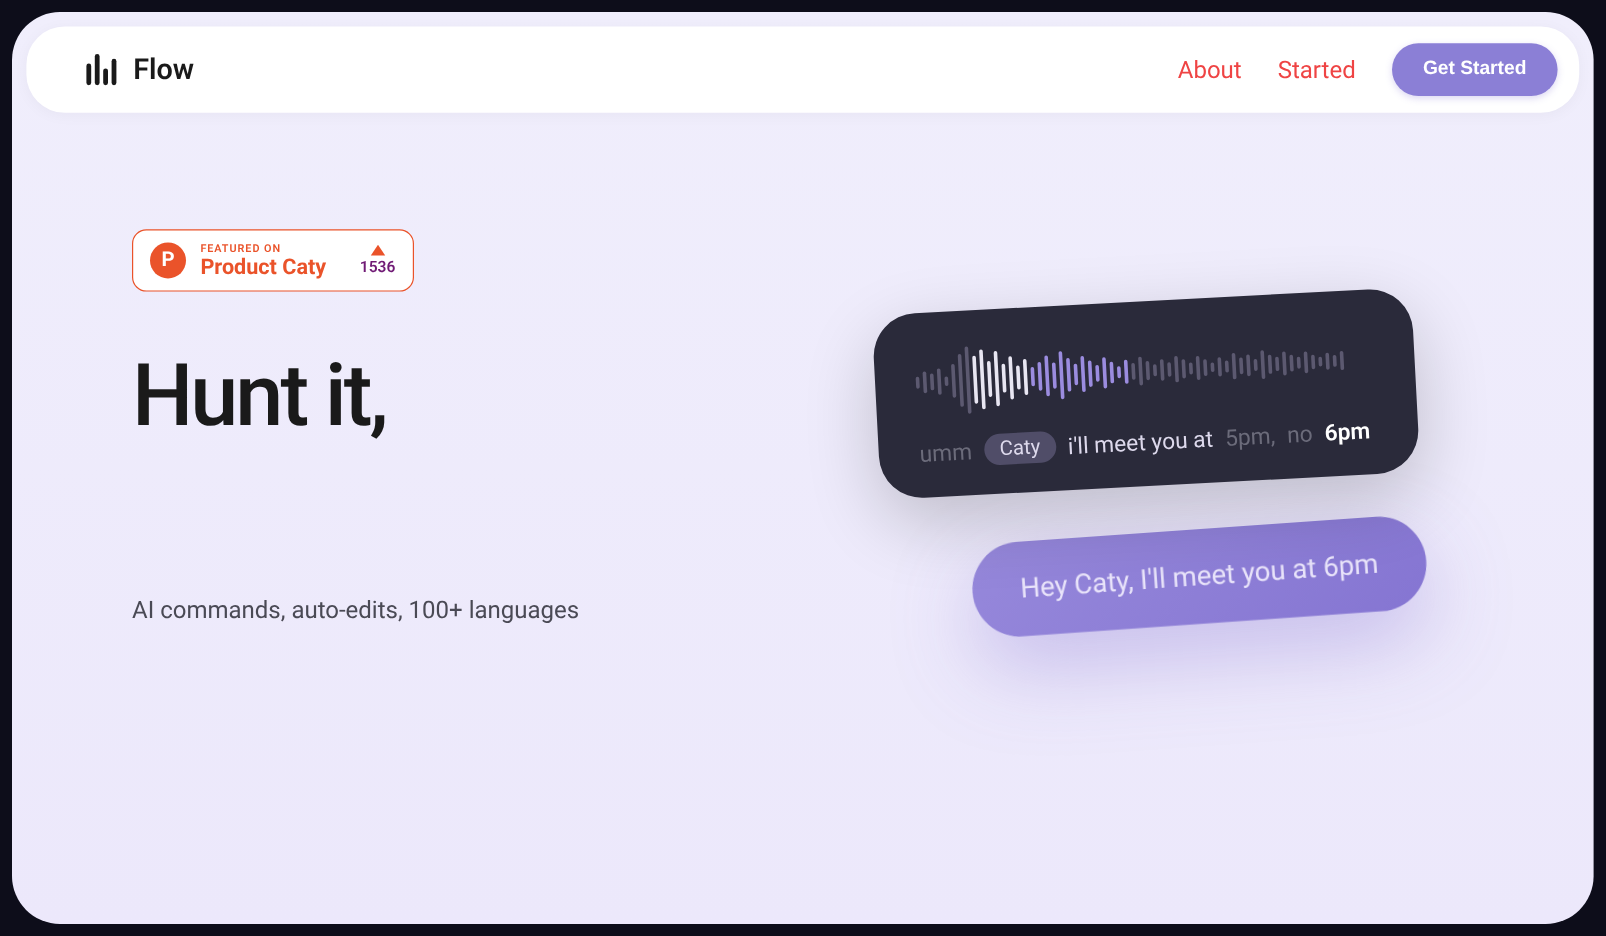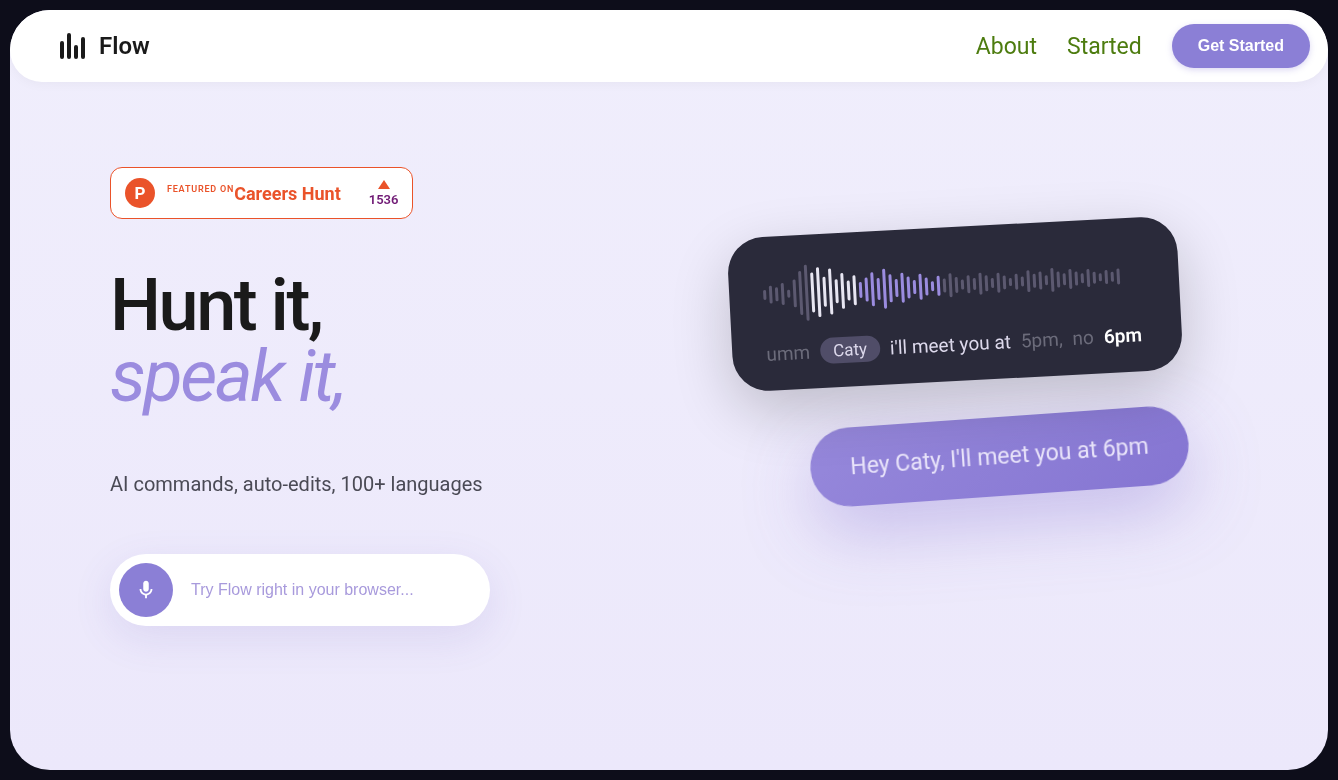--- a/index.html
+++ b/index.html
@@ -22,20 +22,21 @@
       margin: 10px;
       width: calc(100% - 20px);
       height: calc(100% - 20px);
       position: relative;
       overflow: hidden;
     }
 
     .navbar {
       background: #ffffff;
       border-radius: 32px;
+      margin: 12px;
       padding: 14px 18px 14px 50px;
       display: flex;
       align-items: center;
       justify-content: space-between;
       box-shadow: 0 2px 12px rgba(0,0,0,0.04);
     }
 
     .nav-left {
       display: flex;
       align-items: center;
@@ -61,22 +62,22 @@
       color: #1a1a1a;
     }
 
     .nav-right {
       display: flex;
       align-items: center;
       gap: 30px;
     }
 
     .nav-link {
-      font-size: 23px;
-      color: #4d7c0f;
+      font-size: 20px;
+      color: #ef4444;
       text-decoration: none;
       cursor: pointer;
     }
 
     .get-started-btn {
       background: #8b7fd6;
       color: #ffffff;
       border: none;
       border-radius: 28px;
       padding: 13px 26px;
@@ -115,21 +116,21 @@
       color: #ffffff;
       display: flex;
       align-items: center;
       justify-content: center;
       font-weight: 700;
       font-size: 17px;
     }
 
     .ph-text {
       display: flex;
-      flex-direction: row;
+      flex-direction: column;
     }
 
     .ph-featured {
       font-size: 9px;
       letter-spacing: 0.8px;
       color: #ea532a;
       font-weight: 600;
     }
 
     .ph-name {
@@ -322,47 +323,38 @@
     </div>
   </nav>
 
   <div class="hero-section">
     <div class="hero-left">
 
       <div class="ph-badge">
         <div class="ph-icon">P</div>
         <div class="ph-text">
           <span class="ph-featured">FEATURED ON</span>
-          <span class="ph-name">Careers Hunt</span>
+          <span class="ph-name">Product Caty</span>
         </div>
         <div class="ph-upvote">
           <div class="ph-arrow"></div>
           <span class="ph-count">1536</span>
         </div>
       </div>
 
       <h1 class="headline">
         <span>Hunt it,</span><br>
-        <span class="headline-accent">speak it,</span><br>
+        <br>
       </h1>
 
       <p class="subheadline">
         <br>
         <span>AI commands, auto-edits, 100+ languages</span>
       </p>
 
-      <div class="try-flow-container">
-        <div class="mic-button">
-          <svg class="mic-svg" width="22" height="22" viewBox="0 0 24 24">
-            <path d="M12 14c1.66 0 3-1.34 3-3V5c0-1.66-1.34-3-3-3S9 3.34 9 5v6c0 1.66 1.34 3 3 3z"></path>
-            <path d="M17 11c0 2.76-2.24 5-5 5s-5-2.24-5-5H5c0 3.53 2.61 6.43 6 6.92V21h2v-3.08c3.39-.49 6-3.39 6-6.92h-2z"></path>
-          </svg>
-        </div>
-        <input class="try-flow-input" type="text" placeholder="Try Flow right in your browser..." style="">
-      </div>
 
     </div>
 
     <div class="hero-right">
       <div class="voice-card">
         <div class="waveform" id="waveform">
             <div class="wave-bar" style="height: 10px; background: rgb(92, 89, 112);"></div>
             <div class="wave-bar" style="height: 18px; background: rgb(92, 89, 112);"></div>
             <div class="wave-bar" style="height: 14px; background: rgb(92, 89, 112);"></div>
             <div class="wave-bar" style="height: 22px; background: rgb(92, 89, 112);"></div>

